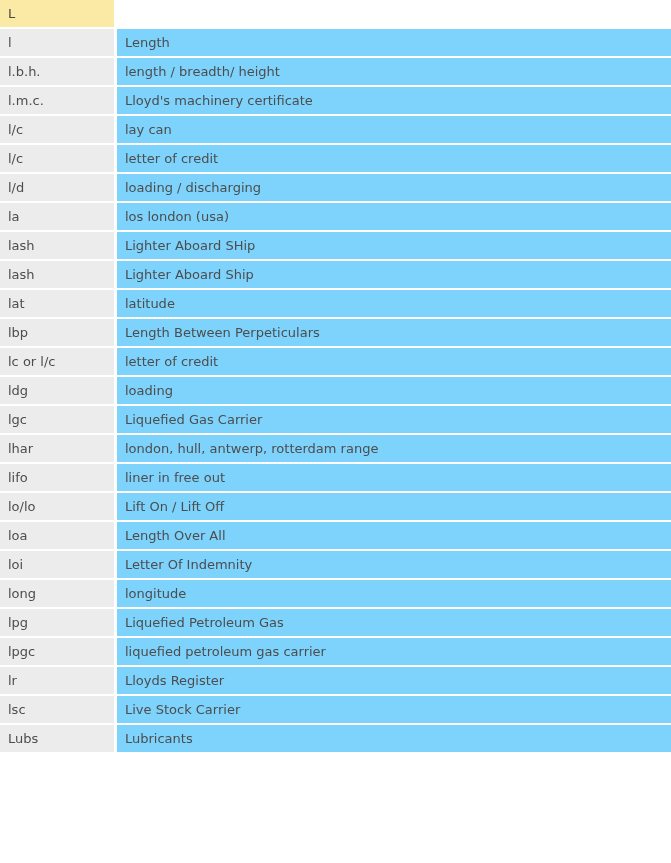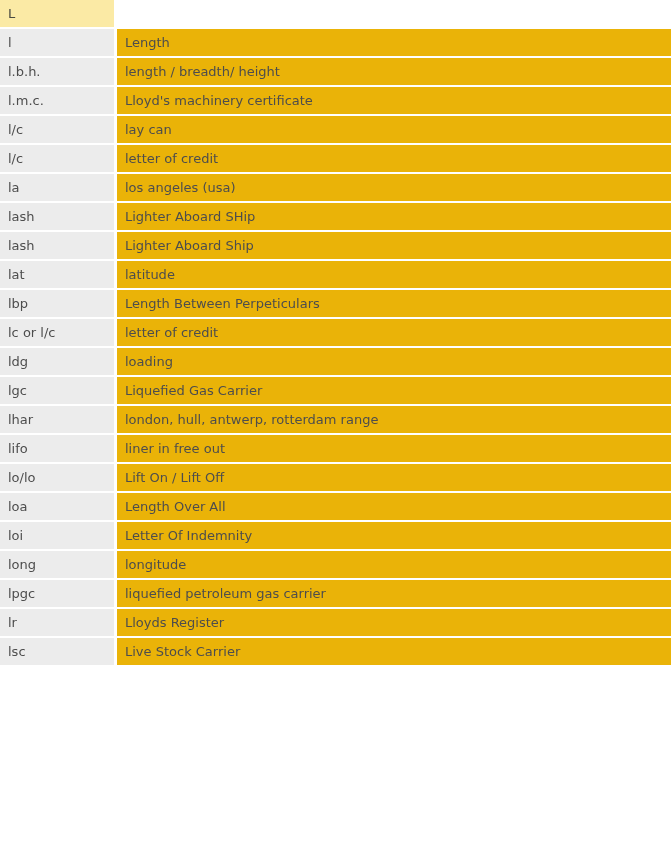--- a/index.html
+++ b/index.html
@@ -38,21 +38,21 @@
     border-right: 3px solid #ffffff;
   }
   th.header-spacer {
     background: #ffffff;
   }
   td.abbr-cell {
     background: #ececec;
     border-right: 3px solid #ffffff;
   }
   td.meaning-cell {
-    background: #eab308;
+    background: #7dd3fc;
     padding-left: 7px;
     margin-left: 28px;
   }
 </style>
 </head>
 <body>
 
 <div class="glossary-wrap">
   <table class="glossary">
     <colgroup>
@@ -85,24 +85,28 @@
   <tr>
     <td class="abbr-cell">l/c</td>
     <td class="meaning-cell">lay can</td>
   </tr>
 
   <tr>
     <td class="abbr-cell">l/c</td>
     <td class="meaning-cell">letter of credit</td>
   </tr>
 
+  <tr>
+    <td class="abbr-cell">l/d</td>
+    <td class="meaning-cell">loading / discharging</td>
+  </tr>
 
   <tr>
     <td class="abbr-cell">la</td>
-    <td class="meaning-cell">los angeles (usa)</td>
+    <td class="meaning-cell">los london (usa)</td>
   </tr>
 
   <tr>
     <td class="abbr-cell">lash</td>
     <td class="meaning-cell">Lighter Aboard SHip</td>
   </tr>
 
   <tr>
     <td class="abbr-cell">lash</td>
     <td class="meaning-cell">Lighter Aboard Ship</td>
@@ -156,32 +160,40 @@
   <tr>
     <td class="abbr-cell">loi</td>
     <td class="meaning-cell">Letter Of Indemnity</td>
   </tr>
 
   <tr>
     <td class="abbr-cell">long</td>
     <td class="meaning-cell">longitude</td>
   </tr>
 
+  <tr>
+    <td class="abbr-cell">lpg</td>
+    <td class="meaning-cell">Liquefied Petroleum Gas</td>
+  </tr>
 
   <tr>
     <td class="abbr-cell">lpgc</td>
     <td class="meaning-cell">liquefied petroleum gas carrier</td>
   </tr>
 
   <tr>
     <td class="abbr-cell">lr</td>
     <td class="meaning-cell">Lloyds Register</td>
   </tr>
 
 
   <tr>
     <td class="abbr-cell">lsc</td>
     <td class="meaning-cell">Live Stock Carrier</td>
   </tr>
 
+  <tr>
+    <td class="abbr-cell">Lubs</td>
+    <td class="meaning-cell">Lubricants</td>
+  </tr>
 </tbody>
   </table>
 </div>
 
 </body></html>

